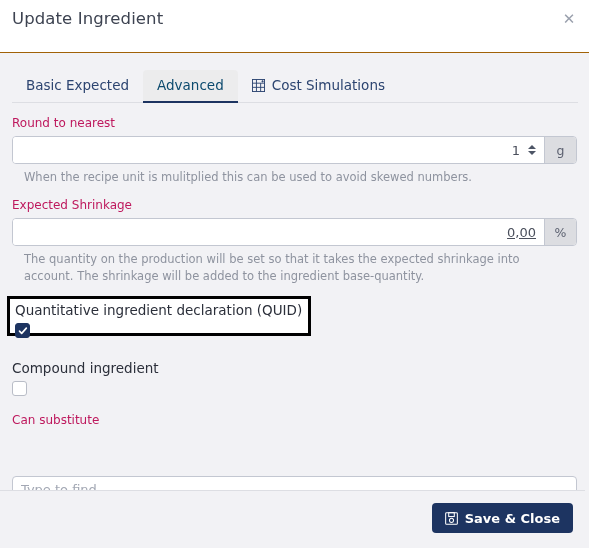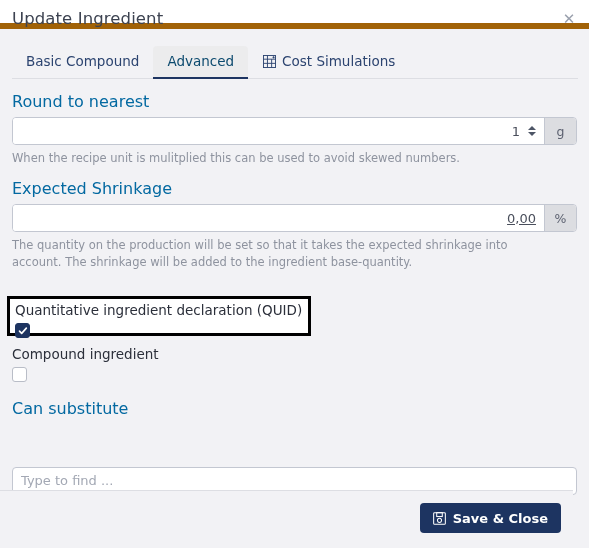--- a/index.html
+++ b/index.html
@@ -13,23 +13,23 @@
     font-family: "DejaVu Sans", "Liberation Sans", sans-serif;
     font-size: 13px;
     color: #2b2f3a;
     overflow: hidden;
     position: relative;
   }
 
   
   .modal-header {
     position: relative;
-    height: 29px;
-    background: #ffffff;
-    border-bottom: 6px solid #a16207;
+    height: 53px;
+    background: #ffffff;
+    border-bottom: 1px solid #a16207;
     box-sizing: border-box;
   }
   .modal-title {
     position: absolute;
     left: 12px;
     top: 9px;
     font-size: 16.5px;
     font-weight: 400;
     color: #3d4351;
     letter-spacing: .1px;
@@ -96,22 +96,22 @@
     align-items: center;
     justify-content: center;
   }
 
   
   .body {
     position: relative;
     padding: 0 12px;
   }
   .field-label {
-    font-size: 16px;
-    color: #0369a1;
+    font-size: 12px;
+    color: #be185d;
     margin: 13px 0 6px 0;
   }
   .input-group {
     display: flex;
     height: 28px;
     border: 1px solid #c3c7d1;
     border-radius: 4px;
     background: #ffffff;
     overflow: hidden;
     box-sizing: border-box;
@@ -162,20 +162,21 @@
     font-size: 12.5px;
     color: #5c6170;
     box-sizing: border-box;
   }
   .help-text {
     font-size: 11.5px;
     color: #8e939f;
     margin-top: 5px;
     line-height: 1.42;
     max-width: 540px;
+    margin-left: 12px;
   }
 
   
   .check-block {
     margin-top: 14px;
   }
   .check-block .check-label {
     font-size: 13.5px;
     color: #2b2f3a;
     margin-bottom: 5px;
@@ -230,21 +231,21 @@
     outline: none;
     font-family: "DejaVu Sans", "Liberation Sans", sans-serif;
     margin-top: 43px;
   }
   .text-input::placeholder { color: #a3a8b4; }
 
   
   .footer {
     position: absolute;
     left: 0;
-    right: 16px;
+    right: 4px;
     bottom: 0;
     height: 57px;
     border-top: 1px solid #dddee3;
     background: #f2f2f5;
   }
   .save-btn {
     position: absolute;
     right: 12px;
     top: 12px;
     height: 30px;
@@ -266,21 +267,21 @@
 <body>
 
 <div class="modal-header">
   <div class="modal-title">Update Ingredient</div>
   <button class="close-btn">✕</button>
 </div>
 
 <div class="tabs-wrap">
   <div class="tabs">
     <button class="tab">
-      <span>Basic Compound</span>
+      <span>Basic Expected</span>
     </button>
     <button class="tab active">
       <span>Advanced</span>
     </button>
     <button class="tab">
       <span class="tab-icon">
         <svg width="13" height="13" viewBox="0 0 14 14">
           <rect x="0.5" y="0.5" width="13" height="13" fill="none" stroke="#2c4470" stroke-width="1"></rect>
           <line x1="0.5" y1="4.5" x2="13.5" y2="4.5" stroke="#2c4470" stroke-width="1"></line>
           <line x1="0.5" y1="9" x2="13.5" y2="9" stroke="#2c4470" stroke-width="1"></line>

